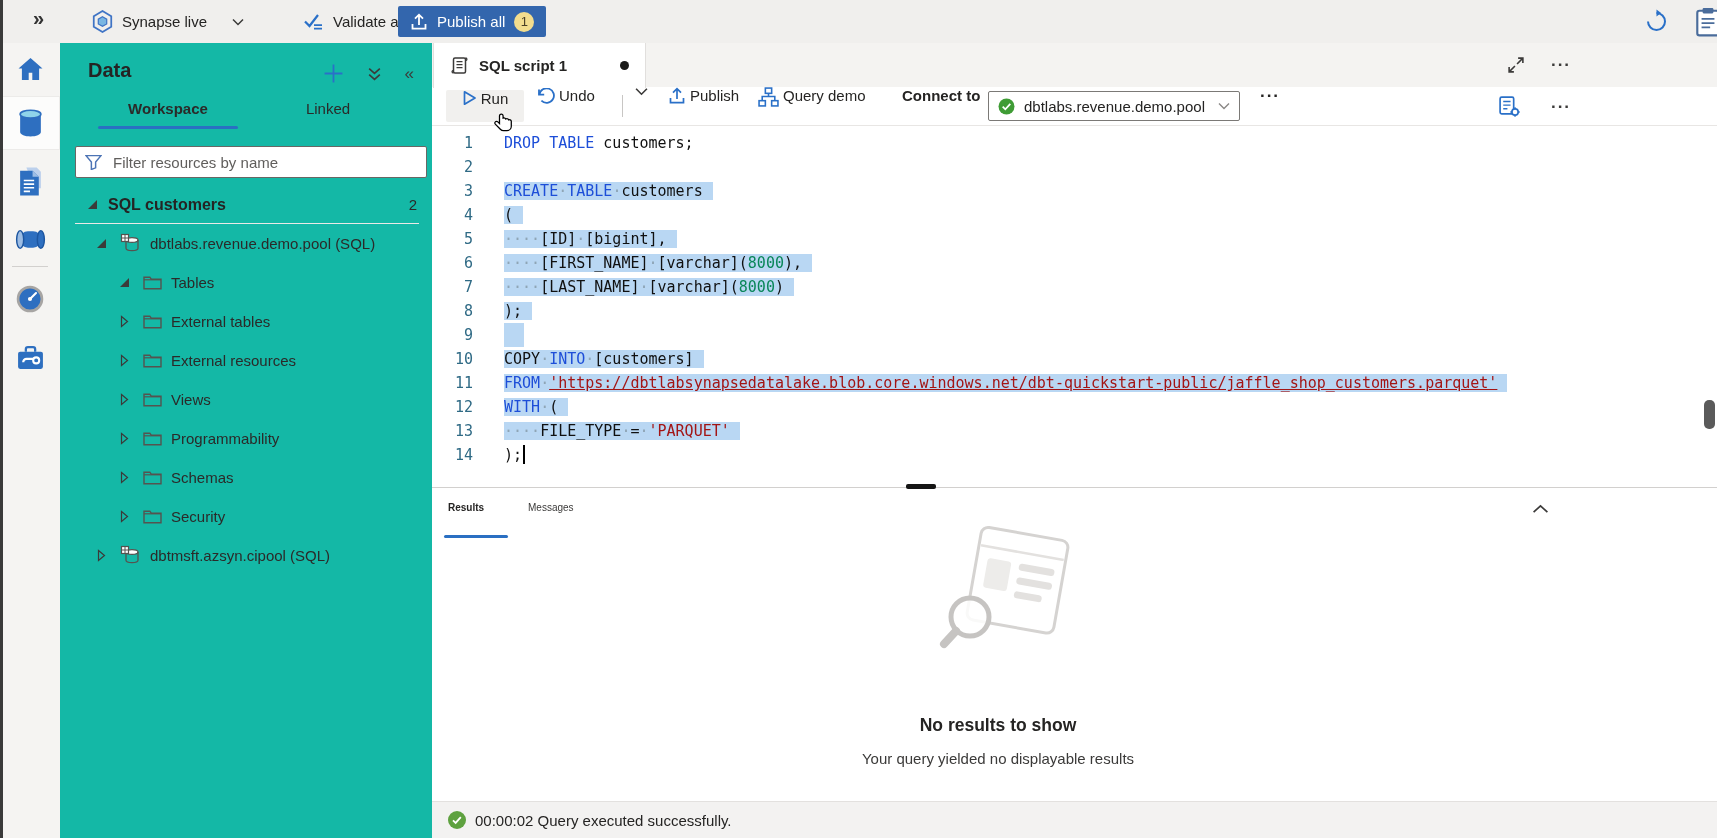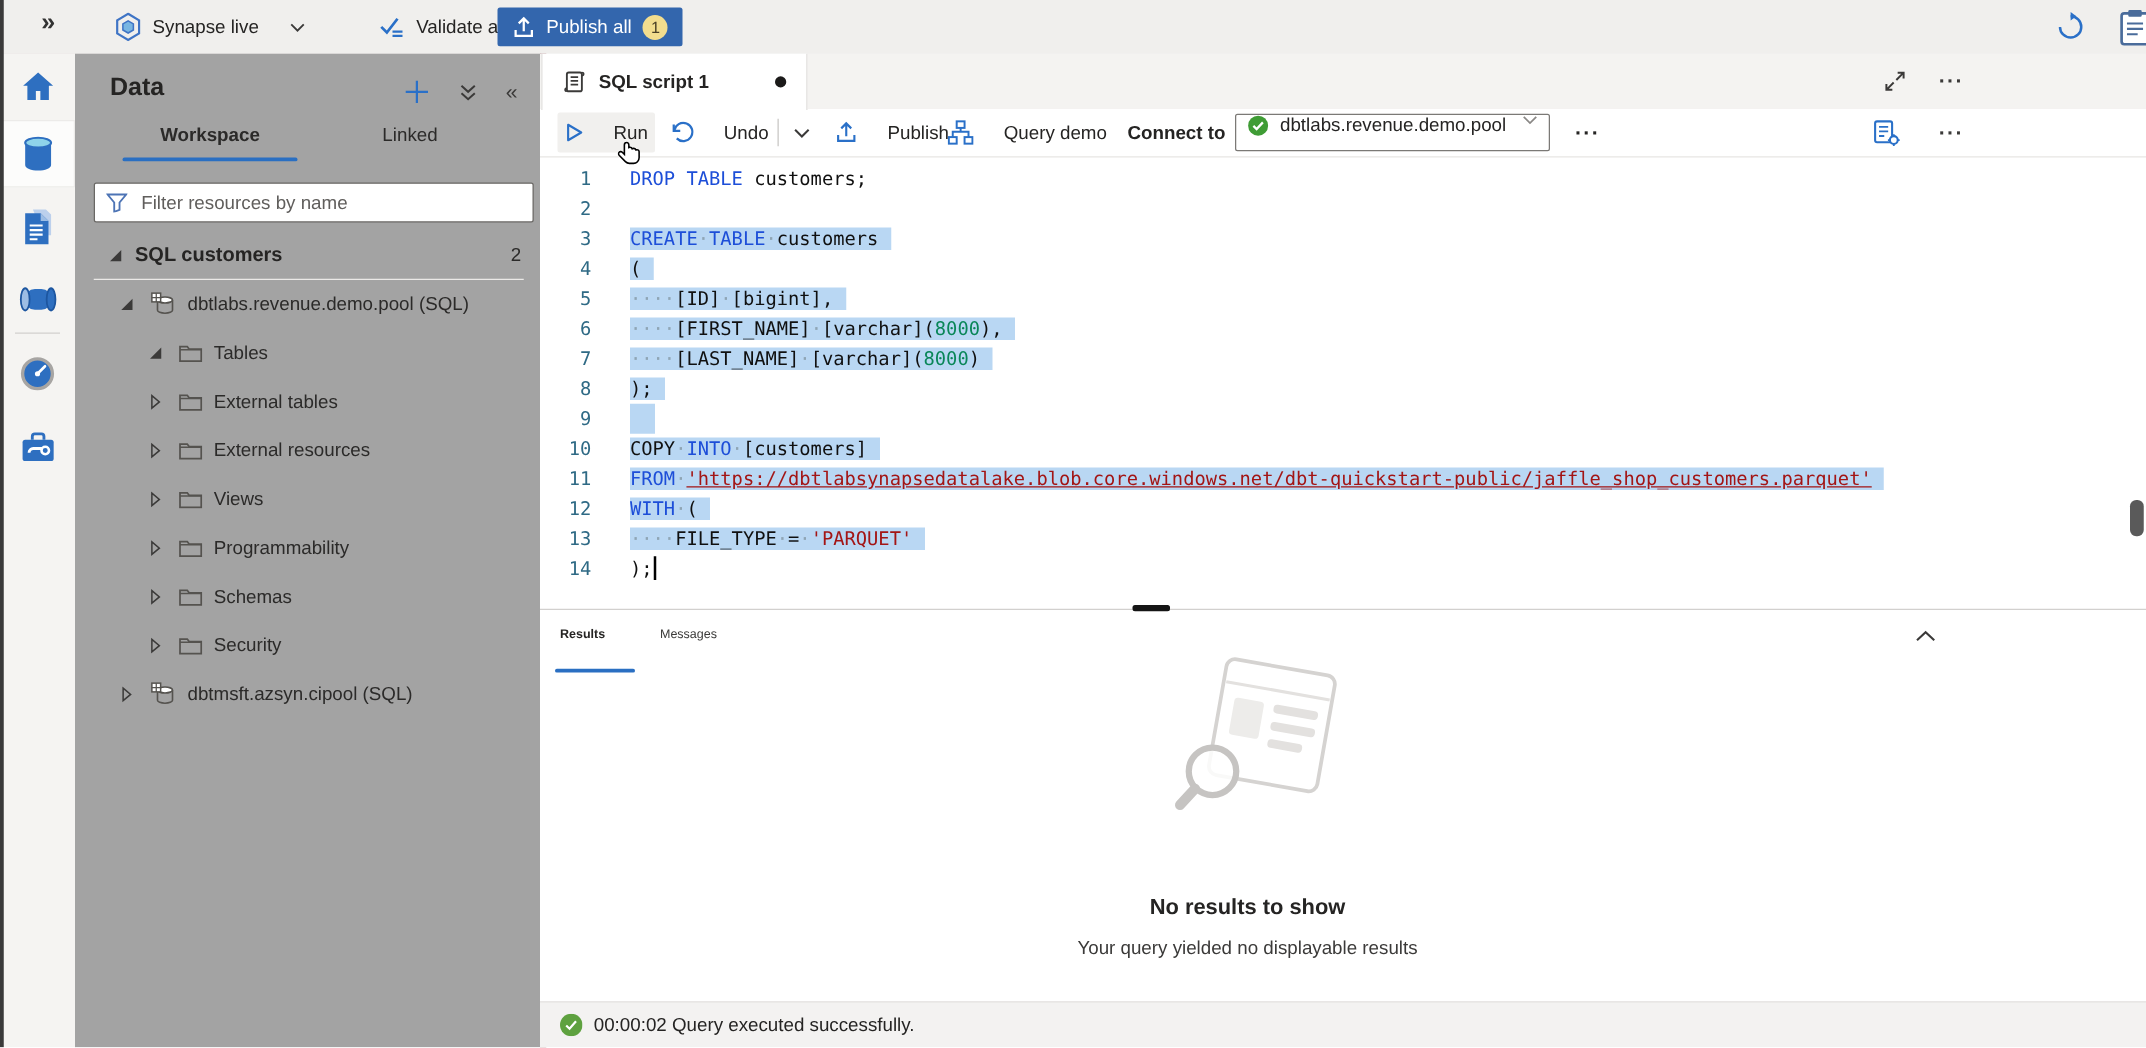--- a/index.html
+++ b/index.html
@@ -21,21 +21,21 @@
   .tb-right-refresh{position:absolute;right:48px;top:9px;}
   .tb-right-notif{position:absolute;right:-6px;top:7px;}
 
   
   .rail{position:absolute;left:0;top:43px;bottom:0;width:60px;background:#f5f4f2;border-right:1px solid #e8e6e4;}
   .rail-item{position:absolute;left:0;width:60px;height:52px;display:flex;align-items:center;justify-content:center;}
   .rail-item.active{background:#fcfcfb;box-shadow:inset 0 0 0 1px #ecebe9;height:54px;}
   .rail-div{position:absolute;left:12px;width:36px;top:223px;height:1px;background:#d2d0ce;}
 
   
-  .datapanel{position:absolute;left:60px;top:43px;width:372px;bottom:0;background:#a3a3a3;border-right:5px solid #7f1d1d;}
+  .datapanel{position:absolute;left:60px;top:43px;width:372px;bottom:0;background:#14b8a6;border-right:5px solid #7f1d1d;}
   .dp-title{position:absolute;left:28px;top:16px;font-size:20px;font-weight:700;}
   .dp-hdr-icons{position:absolute;right:18px;top:20px;display:flex;align-items:center;gap:23px;}
   .dp-collapse{font-size:17px;color:#3b3a39;line-height:1;}
   .pane-tabs{position:absolute;left:28px;top:46px;width:322px;height:40px;display:flex;}
   .pane-tab{width:160px;text-align:center;font-size:15px;line-height:40px;position:relative;color:#2b2a29;}
   .pane-tab.active{font-weight:600;}
   .pane-tab.active::after{content:"";position:absolute;left:10px;right:10px;bottom:0;height:3px;background:#2a6fc2;border-radius:2px;}
   .filterbox{position:absolute;left:15px;top:103px;width:332px;height:30px;border:1px solid #696764;border-radius:2px;
              display:flex;align-items:center;padding:0 9px;gap:9px;background:#fff;}
   .filterbox input{border:none;outline:none;background:transparent;font-size:15px;flex:1;color:#252423;
@@ -59,30 +59,30 @@
   .tabstrip{position:absolute;top:0;left:0;right:0;height:44px;background:#f4f3f1;border-bottom:1px solid #e1dfdd;}
   .doc-tab{position:absolute;left:1px;top:0;width:213px;height:45px;background:#fff;border-left:1px solid #e1dfdd;
            border-right:1px solid #e1dfdd;display:flex;align-items:center;padding:0 16px;gap:10px;z-index:2;box-sizing:border-box;}
   .doc-tab-label{font-size:15px;font-weight:600;}
   .dirty-dot{margin-left:auto;width:9px;height:9px;border-radius:50%;background:#1b1a19;}
   .strip-expand{position:absolute;right:192px;top:13px;}
   .strip-ellipsis,.tb-ellipsis{font-size:17px;font-weight:700;color:#3b3a39;letter-spacing:1px;line-height:1;}
   .strip-ellipsis{position:absolute;right:146px;top:13px;}
 
   .toolbar{position:absolute;top:44px;left:0;right:0;height:38px;background:#fff;border-bottom:1px solid #e8e6e4;font-size:15px;}
-  .tbx{position:absolute;top:0;height:38px;display:flex;align-items:center;gap:24px;color:#252423;}
+  .tbx{position:absolute;top:0;height:38px;display:flex;gap:4px;color:#252423;}
   .tb-run{left:14px;width:78px;justify-content:center;background:#f1f0ee;top:3px;height:32px;border-radius:2px;}
   .tb-undo{left:104px;}
   .tb-sep{position:absolute;left:190px;top:8px;width:1px;height:22px;background:#c8c6c4;}
   .tb-chev{left:203px;}
   .tb-publish{left:236px;}
   .tb-qplan{left:326px;}
   .tb-connect{left:470px;font-weight:600;}
   .tb-pool{left:556px;top:4px;height:30px;width:252px;border:1px solid #7b7976;border-radius:2px;background:#fff;
-           display:flex;align-items:flex-start;gap:9px;padding:0 9px;box-sizing:border-box;}
+           display:flex;align-items:center;gap:9px;padding:0 9px;box-sizing:border-box;}
   .tb-pool-label{flex:1;font-size:15px;white-space:nowrap;overflow:hidden;}
   .tb-ell1{left:828px;}
   .tb-props{position:absolute;right:196px;top:8px;}
   .tb-ell2{position:absolute;right:146px;top:11px;}
 
   
   .code{position:absolute;top:82px;left:0;right:0;height:362px;font-family:"DejaVu Sans Mono",monospace;
         font-size:15px;line-height:24px;padding-top:6px;overflow:hidden;}
   .code-row{display:flex;height:24px;}
   .gutter{width:58px;text-align:right;padding-right:17px;color:#2f6a85;flex:none;box-sizing:border-box;}

